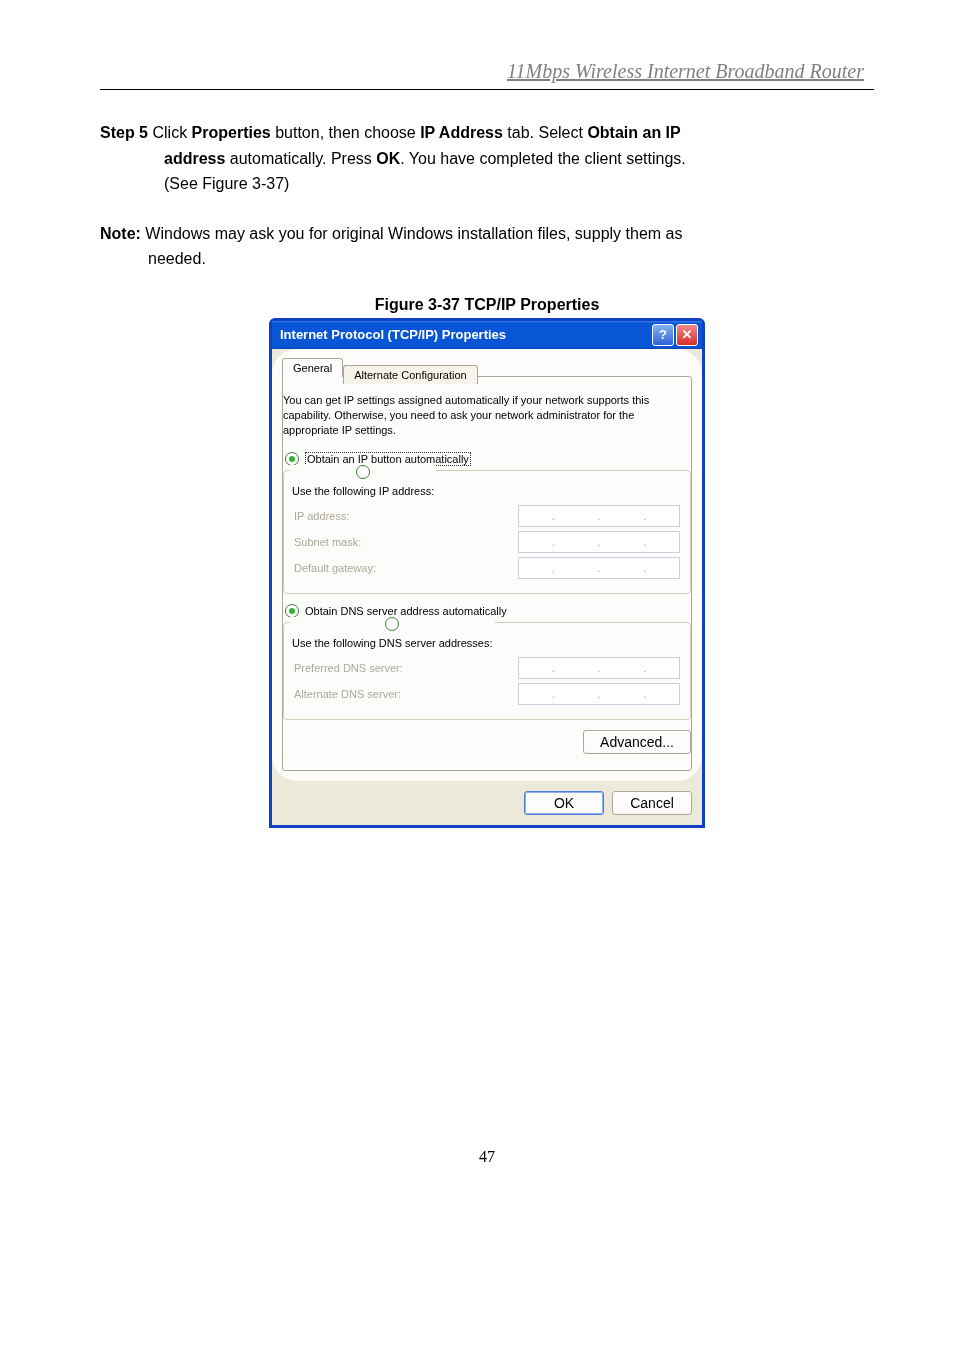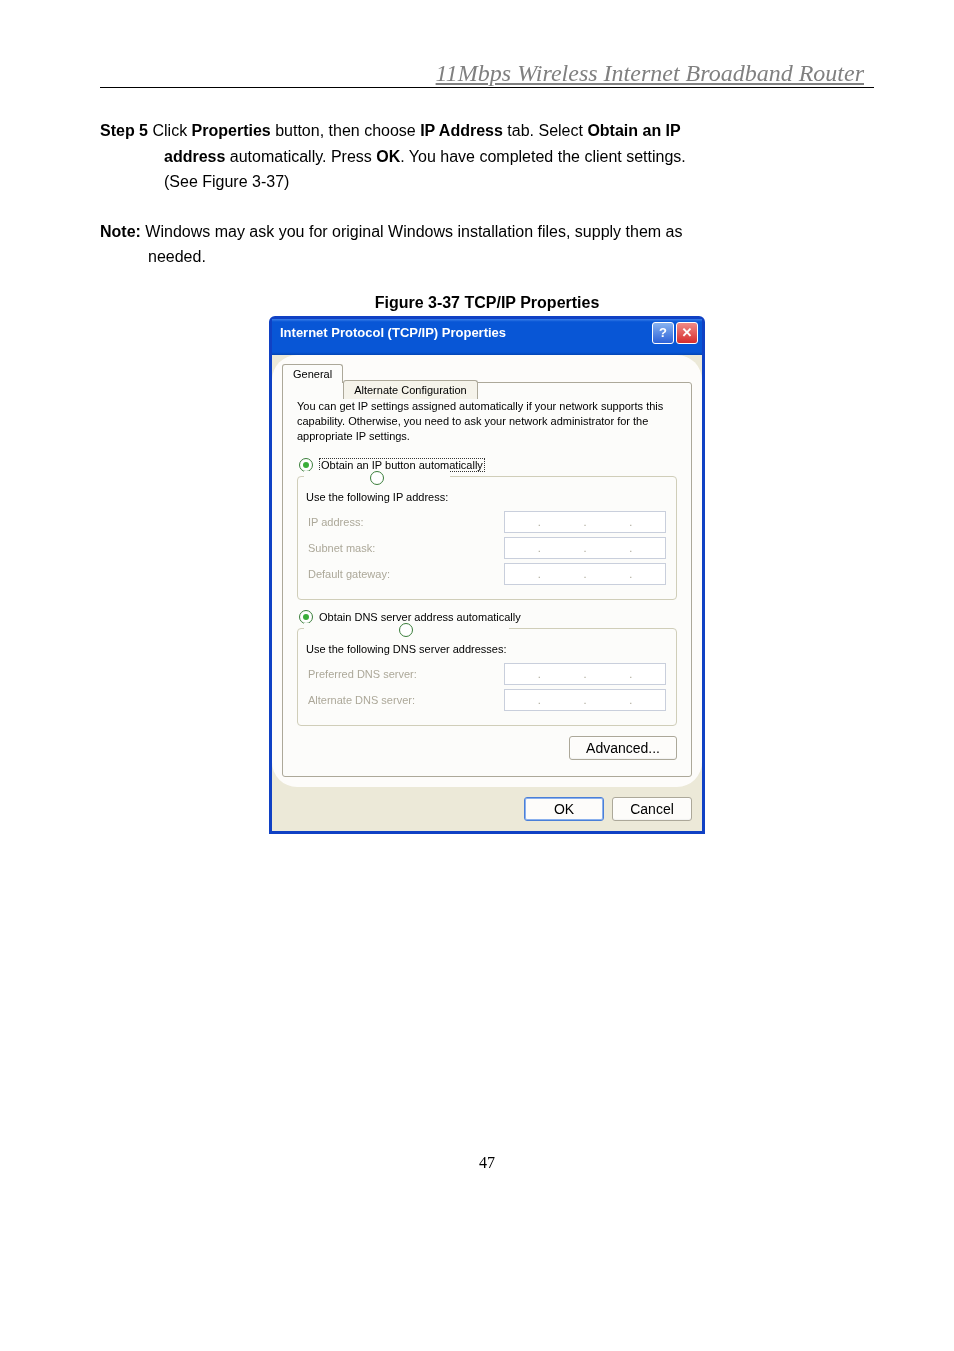--- a/index.html
+++ b/index.html
@@ -8,25 +8,25 @@
     font-family: Arial, sans-serif;
     background: #fff;
     width: 954px;
   }
   .page {
     padding: 60px 80px 40px 100px;
   }
   .header-title {
     font-family: "Times New Roman", serif;
     font-style: italic;
-    font-size: 24px;
+    font-size: 20px;
     color: #808080;
     text-align: right;
     text-decoration: underline;
-    margin-bottom: 0;
+    margin-bottom: 6px;
     padding-right: 10px;
   }
   .header-line {
     border: none;
     border-top: 1px solid #000;
     margin: 0 0 30px 0;
   }
   .body-text {
     font-size: 16px;
     line-height: 1.6;
@@ -58,21 +58,21 @@
     background: #ece9d8;
     font-family: Tahoma, sans-serif;
     font-size: 11px;
   }
   .titlebar {
     background: linear-gradient(to bottom, #3a7ee8 0%, #0856d6 8%, #0856d6 92%, #0345b5 100%);
     height: 28px;
     display: flex;
     align-items: center;
     justify-content: space-between;
-    padding: 0 4px 8px 8px;
+    padding: 0 4px 0 8px;
     color: #fff;
     font-weight: bold;
     font-size: 13px;
     gap: 11px;
   }
   .titlebar-btns {
     display: flex;
     gap: 2px;
   }
   .tbtn {
@@ -113,26 +113,26 @@
     font-size: 11px;
     margin-right: 0px;
     position: relative;
   }
   .tab.active {
     background: #fcfcfa;
     z-index: 2;
   }
   .tab.inactive {
     background: #f5f3ea;
-    top: 16px;
+    top: 7px;
   }
   .tab-panel {
     border: 1px solid #aca899;
     background: #fcfcfa;
-    padding: 12px 14px;
+    padding: 12px 0;
     border-radius: 0 3px 3px 3px;
   }
   .info-text {
     font-size: 11px;
     line-height: 1.35;
     margin: 4px 0 14px 0;
   }
   .group {
     border: 1px solid #d0ceb9;
     border-radius: 4px;

